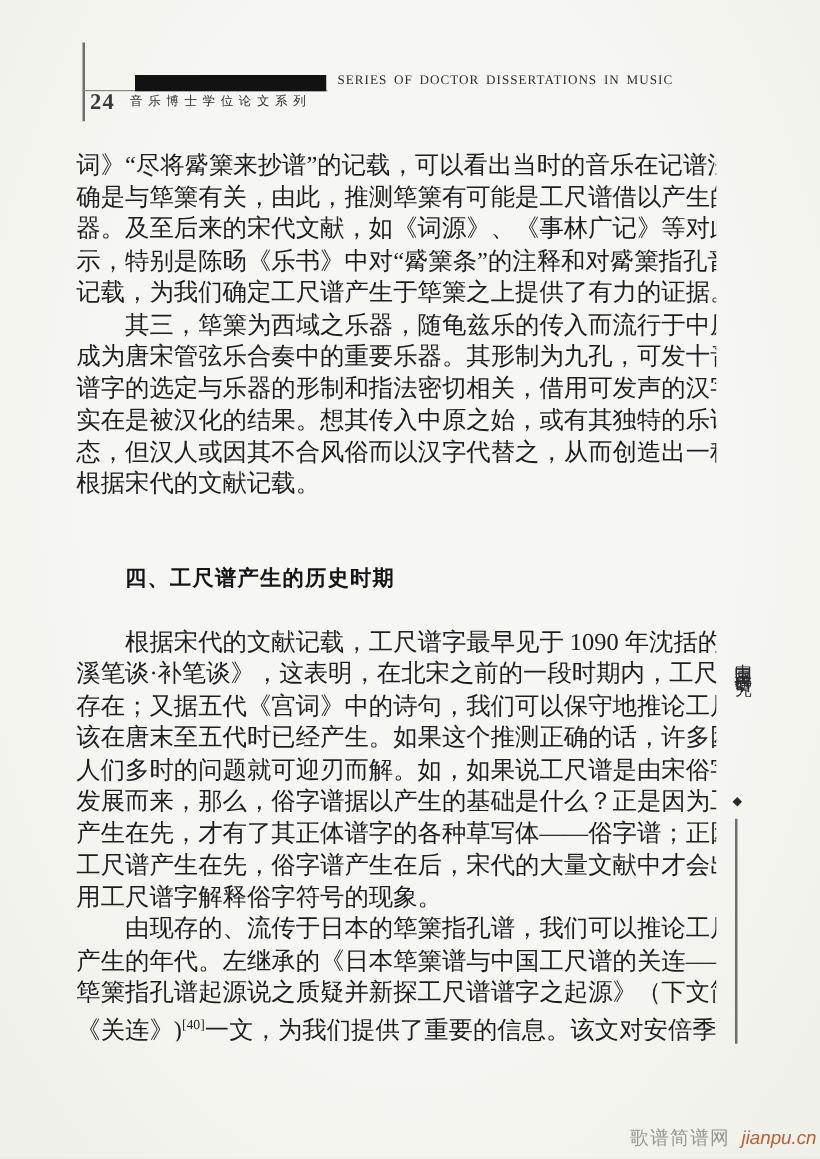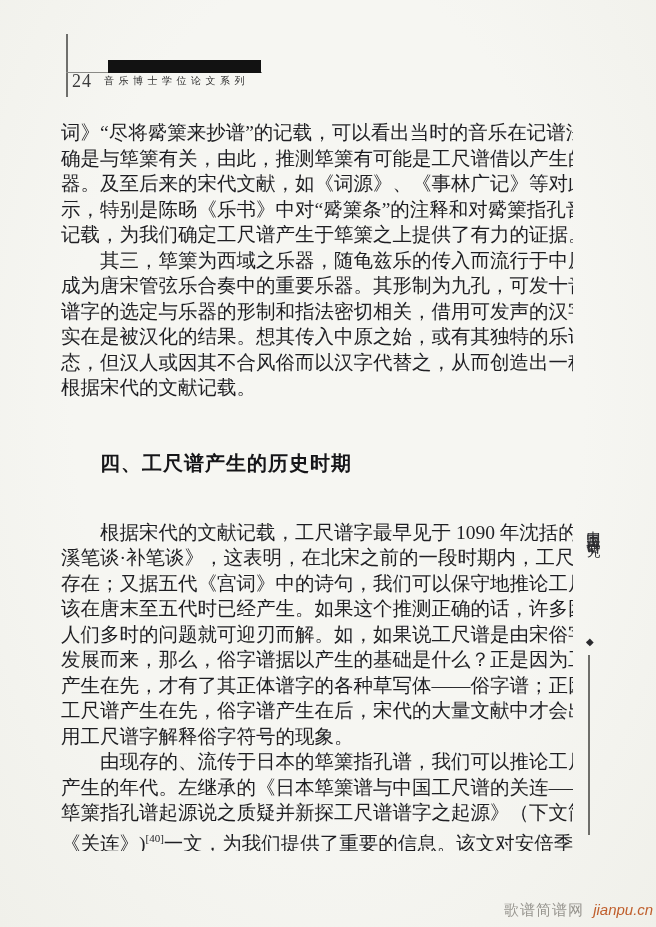--- a/index.html
+++ b/index.html
@@ -25,21 +25,21 @@
   .header-hrule {
     position: absolute; left: 66px; top: 72px;
     width: 196px; height: 1px; background: #8a8a86;
   }
   .header-bar {
     position: absolute; left: 108px; top: 60px;
     width: 153px; height: 13px; background: #121212;
   }
   .page-number {
     position: absolute; left: 72px; top: 71px;
-    font-size: 18px; color: #3a3a3a; letter-spacing: 1px;
+    font-size: 18px; color: #3a3a3a; letter-spacing: 1px; font-weight: bold;
   }
   .series-zh {
     position: absolute; left: 104px; top: 74px;
     font-family: "Liberation Sans", "DejaVu Sans", sans-serif;
     font-size: 10px; letter-spacing: 4.5px; color: #2c2c2c;
     white-space: nowrap;
   }
   .series-en {
     position: absolute; left: 270px; top: 59px;
     font-size: 10.5px; letter-spacing: 0.8px; color: #2e2e2e;
@@ -63,27 +63,27 @@
   .text-line.end { text-align-last: left; }
   .text-line.indent { padding-left: 39px; }
   .text-line sup {
     font-size: 11px;
     vertical-align: super;
     letter-spacing: 0;
   }
   .section-heading {
     font-family: "Liberation Sans", "DejaVu Sans", sans-serif;
     font-weight: bold;
-    font-size: 20px;
+    font-size: 17px;
     line-height: 28px;
     color: #151518;
     padding-left: 39px;
     letter-spacing: 1px;
     margin-top: 48px;
-    margin-bottom: 43px;
+    margin-bottom: 25px;
     text-align: left;
     text-align-last: left;
   }
 
   
   .side-title {
     position: absolute; left: 584px; top: 520px;
     writing-mode: vertical-rl;
     text-orientation: upright;
     font-size: 14px; letter-spacing: 2px;
@@ -110,20 +110,21 @@
 </head>
 <body>
 
 <div class="page">
 
   <div class="header-vrule"></div>
   <div class="header-hrule"></div>
   <div class="header-bar"></div>
   <div class="page-number">24</div>
   <div class="series-zh">音乐博士学位论文系列</div>
+  <div class="series-en">SERIES OF DOCTOR DISSERTATIONS IN MUSIC</div>
 
   <div class="text-body">
       <div class="text-line">词》“尽将觱篥来抄谱”的记载，可以看出当时的音乐在记谱法上</div>
       <div class="text-line">确是与筚篥有关，由此，推测筚篥有可能是工尺谱借以产生的乐</div>
       <div class="text-line">器。及至后来的宋代文献，如《词源》、《事林广记》等对此作了提</div>
       <div class="text-line">示，特别是陈旸《乐书》中对“觱篥条”的注释和对觱篥指孔音位的</div>
       <div class="text-line end">记载，为我们确定工尺谱产生于筚篥之上提供了有力的证据。</div>
       <div class="text-line indent">其三，筚篥为西域之乐器，随龟兹乐的传入而流行于中原，并</div>
       <div class="text-line">成为唐宋管弦乐合奏中的重要乐器。其形制为九孔，可发十音，其</div>
       <div class="text-line">谱字的选定与乐器的形制和指法密切相关，借用可发声的汉字，</div>

